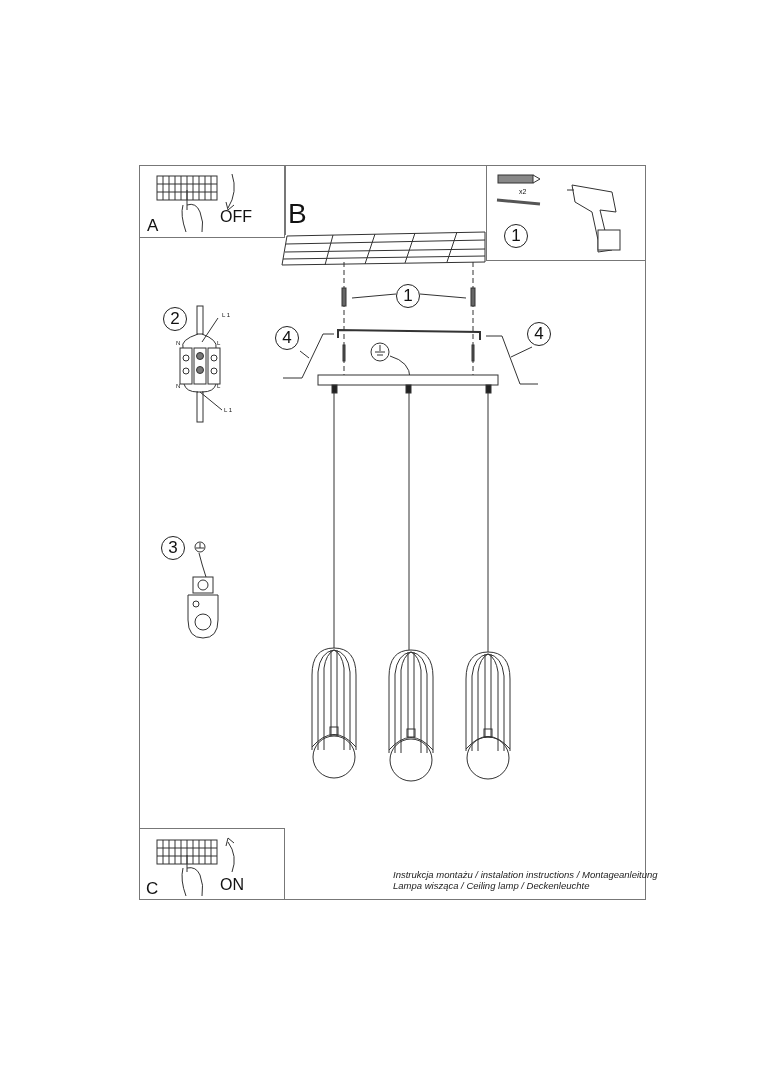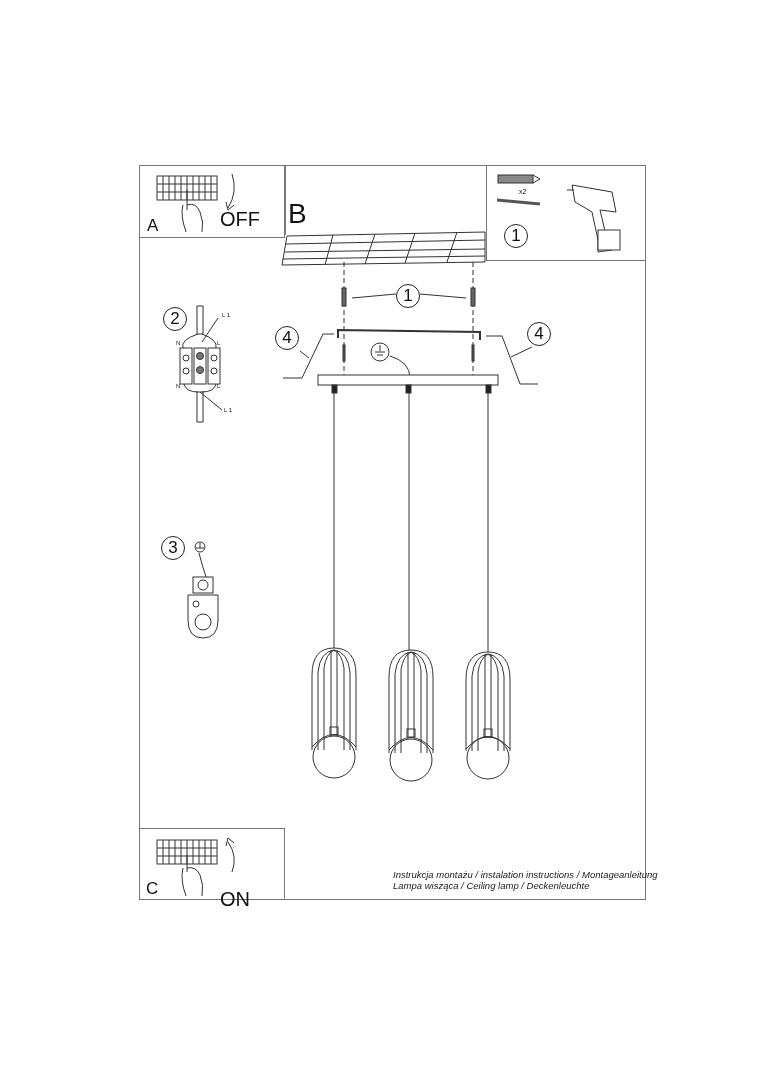--- a/index.html
+++ b/index.html
@@ -1,20 +1,20 @@
 <!DOCTYPE html>
 <html><head>
 <meta charset="utf-8">
 <style>
   html,body{margin:0;padding:0;background:#fff;}
   body{width:784px;height:1066px;position:relative;overflow:hidden;font-family:"Liberation Sans",sans-serif;color:#111;}
   .frame{position:absolute;left:139px;top:165px;width:507px;height:735px;border:1px solid #777;box-sizing:border-box;}
   .panel{position:absolute;border:1px solid #777;box-sizing:border-box;background:#fff;}
   .lbl{position:absolute;font-size:17px;line-height:1;}
-  .state{position:absolute;font-size:20px;line-height:1;}
+  .state{position:absolute;font-size:16px;line-height:1;}
   .bigB{position:absolute;left:288px;top:200px;font-size:28px;line-height:1;}
   .circ{position:absolute;width:22px;height:22px;border:1px solid #222;border-radius:50%;font-size:17px;line-height:22px;text-align:center;background:#fff;}
   .caption{position:absolute;left:393px;top:869px;font-size:9.5px;line-height:11px;color:#222;white-space:nowrap;font-style:italic;}
   svg{position:absolute;left:0;top:0;}
 </style>
 </head>
 <body>
 
 <div class="frame"></div>
 
@@ -194,19 +194,19 @@
 
 <span style="position:absolute;left:176px;top:340px;font-size:6px;">N</span>
 <span style="position:absolute;left:176px;top:383px;font-size:6px;">N</span>
 <span style="position:absolute;left:217px;top:340px;font-size:6px;">L</span>
 <span style="position:absolute;left:217px;top:383px;font-size:6px;">L</span>
 <span style="position:absolute;left:222px;top:312px;font-size:6px;">L 1</span>
 <span style="position:absolute;left:224px;top:407px;font-size:6px;">L 1</span>
 
 <div class="panel" style="left:139px;top:828px;width:146px;height:72px;background:transparent;">
   <span class="lbl" style="left:6px;top:51px;">C</span>
-  <span class="state" style="left:80px;top:60px;">ON</span>
+  <span class="state" style="left:80px;top:48px;">ON</span>
 </div>
 
 <div class="caption">
   <div>Instrukcja montażu / instalation instructions / Montageanleitung</div>
   <div>Lampa wisząca / Ceiling lamp / Deckenleuchte</div>
 </div>
 
 </body></html>

